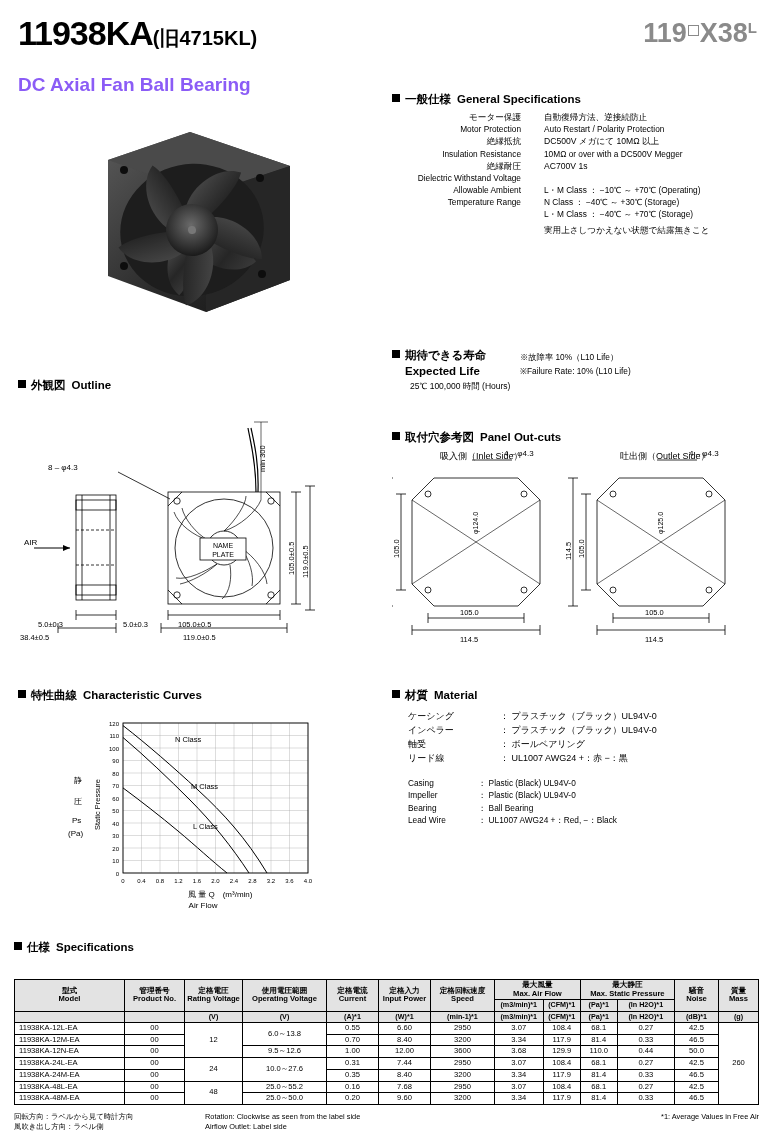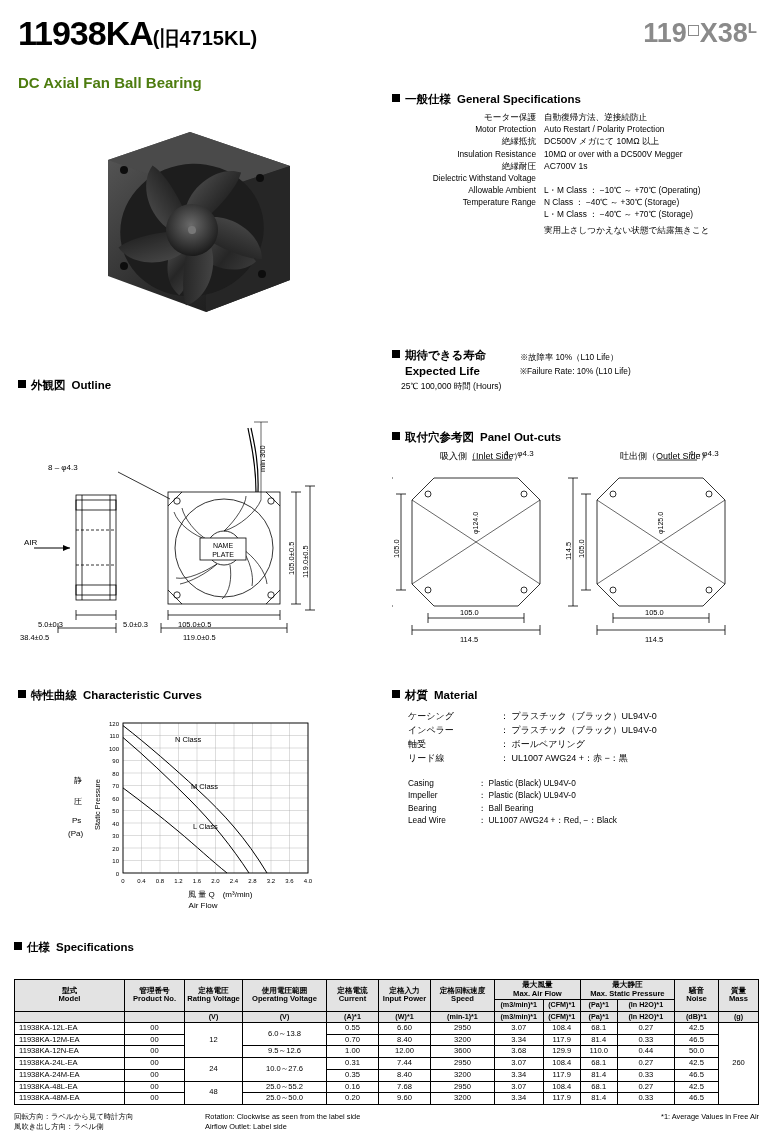--- a/index.html
+++ b/index.html
@@ -18,21 +18,21 @@
   .title-main {
     position:absolute; left:18px; top:14px;
     font-size:34px; font-weight:bold; letter-spacing:-1px;
     font-family:"Liberation Sans", sans-serif;
   }
   .title-sub-paren {
     font-size:20px; font-weight:bold; letter-spacing:0px;
   }
   .subtitle {
     position:absolute; left:18px; top:74px;
-    font-size:15px; font-weight:bold; color:#4d7c0f;
+    font-size:19px; font-weight:bold; color:#8b5cf6;
   }
   .subtitle .light { font-weight:bold; }
   .code-right {
     position:absolute; right:16px; top:18px;
     font-size:27px; font-weight:bold; color:#8a8a8a;
     letter-spacing:0px;
   }
   .code-right .sq {
     display:inline-block; width:11px; height:11px;
     border:1.5px solid #8a8a8a; margin:0 1px; vertical-align:6px;
@@ -52,29 +52,29 @@
 
   
   .photo {
     position:absolute; left:88px; top:120px; width:215px; height:200px;
   }
 
   
   .gs { position:absolute; left:392px; top:112px; width:372px; font-size:8.3px; line-height:1.32; }
   .gs table { border-collapse:collapse; width:100%; }
   .gs td { vertical-align:top; padding:0 0 1px 0; }
-  .gs td.lbl { text-align:right; width:152px; padding-right:8px; white-space:nowrap; }
+  .gs td.lbl { text-align:right; width:152px; padding-right:23px; white-space:nowrap; }
   .gs td.val { text-align:left; }
   .gs .jp { font-size:8.6px; }
   .gs .tiny { font-size:7.2px; }
 
   
   .life-note { position:absolute; left:520px; top:352px; font-size:8.3px; }
   .life-note2 { position:absolute; left:520px; top:365px; font-size:8.3px; }
-  .life-val { position:absolute; left:401px; top:381px; font-size:8.5px; }
+  .life-val { position:absolute; left:410px; top:381px; font-size:8.5px; }
 
   
   .outline-wrap { position:absolute; left:18px; top:400px; width:360px; height:270px; }
 
   
   .panel-wrap { position:absolute; left:392px; top:450px; width:372px; height:220px; }
   .pc-label { position:absolute; font-size:9px; }
 
   
   .curve-wrap { position:absolute; left:18px; top:705px; width:360px; height:215px; }

